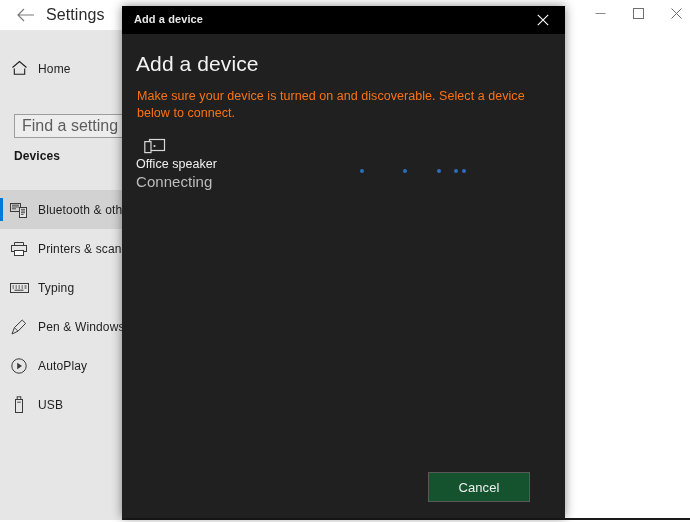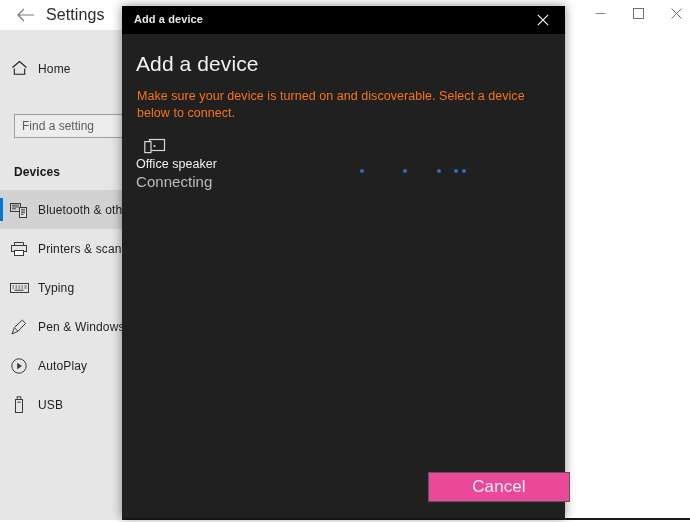--- a/index.html
+++ b/index.html
@@ -107,30 +107,30 @@
     box-sizing: border-box;
     display: flex;
     align-items: center;
     padding-left: 7px;
   }
   #search-input {
     border: none;
     background: transparent;
     outline: none;
     font-family: "Liberation Sans", sans-serif;
-    font-size: 12px;
+    font-size: 16px;
     color: #b91c1c;
     width: 125px;
     padding: 0;
   }
   #search-input::placeholder { color: #5d5d5d; opacity: 1; }
 
   #section-title {
     position: absolute;
-    left: 14px; top: 135px;
+    left: 14px; top: 119px;
     font-size: 12px;
     font-weight: bold;
     color: #171717;
     letter-spacing: .1px;
   }
 
   #nav-list {
     position: absolute;
     left: 0; top: 160px;
     width: 122px;
@@ -241,26 +241,26 @@
     position: absolute;
     top: 3px;
     width: 4px; height: 4px;
     border-radius: 50%;
     background: #2a6fc0;
   }
 
   #cancel-button {
     position: absolute;
     left: 306px; top: 466px;
-    width: 142px; height: 30px;
-    background: #ec4899;
+    width: 102px; height: 30px;
+    background: #14532d;
     border: 1px solid #585858;
     color: #f0f0f0;
     font-family: "Liberation Sans", sans-serif;
-    font-size: 17px;
+    font-size: 13px;
     cursor: pointer;
     box-sizing: border-box;
     letter-spacing: .1px;
   }
 </style>
 </head>
 <body>
 
 <div id="settings-window">
 

